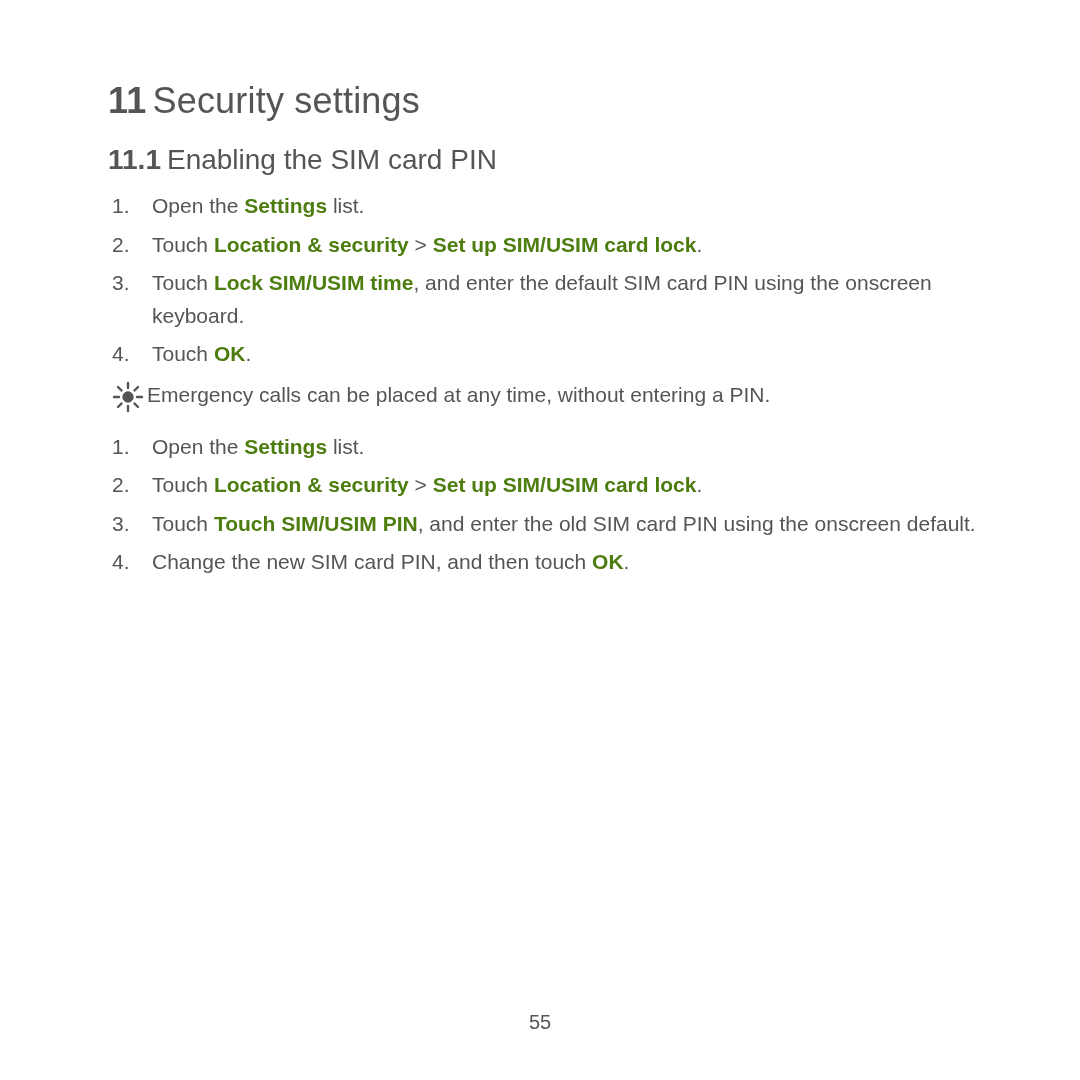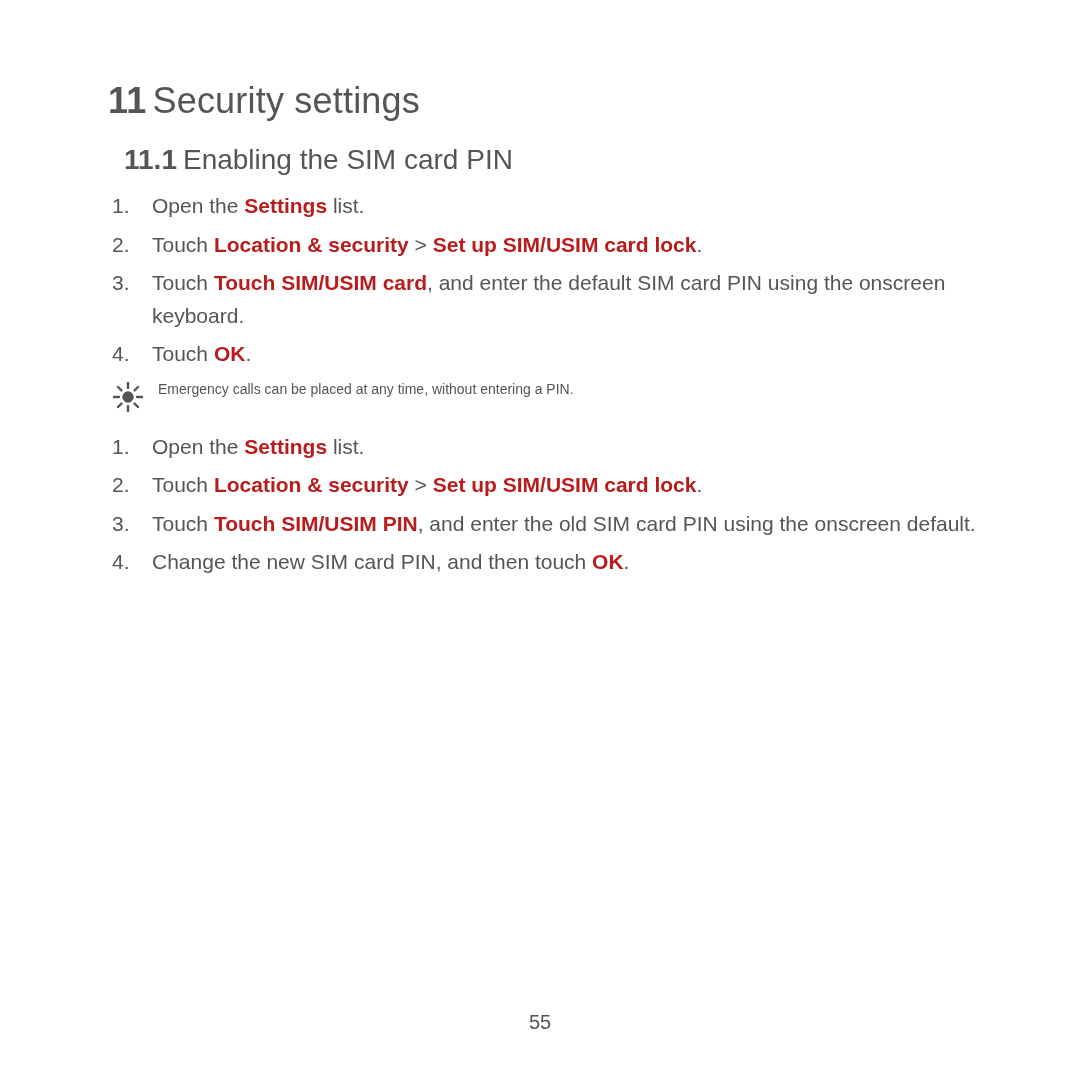--- a/index.html
+++ b/index.html
@@ -21,21 +21,21 @@
   h1.chapter {
     font-size: 36px;
     font-weight: 400;
     margin: 0 0 22px 0;
     letter-spacing: 0.2px;
   }
   h1.chapter .num { font-weight: 700; margin-right: 6px; }
   h2.section {
     font-size: 28px;
     font-weight: 400;
-    margin: 14px 0 14px 16px;
+    margin: 14px 0 14px 0;
   }
   h2.section .num { font-weight: 700; margin-right: 6px; }
   ol.steps {
     list-style: none;
     margin: 0 0 8px 0;
     padding: 0;
     counter-reset: step;
   }
   ol.steps > li {
     counter-increment: step;
@@ -44,26 +44,26 @@
     margin: 0 0 6px 0;
     padding-left: 44px;
     position: relative;
   }
   ol.steps > li::before {
     content: counter(step) ".";
     position: absolute;
     left: 4px;
     top: 0;
   }
-  .b { font-weight: 700; color: #b91c1c; }
+  .b { font-weight: 700; color: #4d7c0f; }
   .note {
     display: flex;
     align-items: flex-start;
-    gap: 14px;
-    font-size: 14px;
+    gap: 3px;
+    font-size: 21px;
     line-height: 1.55;
     margin: 2px 0 18px 2px;
     padding-left: 2px;
   }
   .note .icon {
     flex: 0 0 auto;
     width: 32px;
     height: 32px;
     margin-top: 2px;
   }
@@ -96,21 +96,21 @@
   </h2>
 
   <ol class="steps">
     <li>
       <span>Open the </span><span class="b">Settings</span><span> list.</span>
     </li>
     <li>
       <span>Touch </span><span class="b">Location &amp; security</span><span> &gt; </span><span class="b">Set up SIM/USIM card lock</span><span>.</span>
     </li>
     <li>
-      <span>Touch </span><span class="b">Touch SIM/USIM card</span><span>, and enter the default SIM card PIN using the onscreen keyboard.</span>
+      <span>Touch </span><span class="b">Lock SIM/USIM time</span><span>, and enter the default SIM card PIN using the onscreen keyboard.</span>
     </li>
     <li>
       <span>Touch </span><span class="b">OK</span><span>.</span>
     </li>
   </ol>
 
   <div class="note">
     <span class="icon">
       <svg viewBox="0 0 32 32" class="sun">
         <circle cx="16" cy="16" r="5.2" fill="#555555"></circle>

